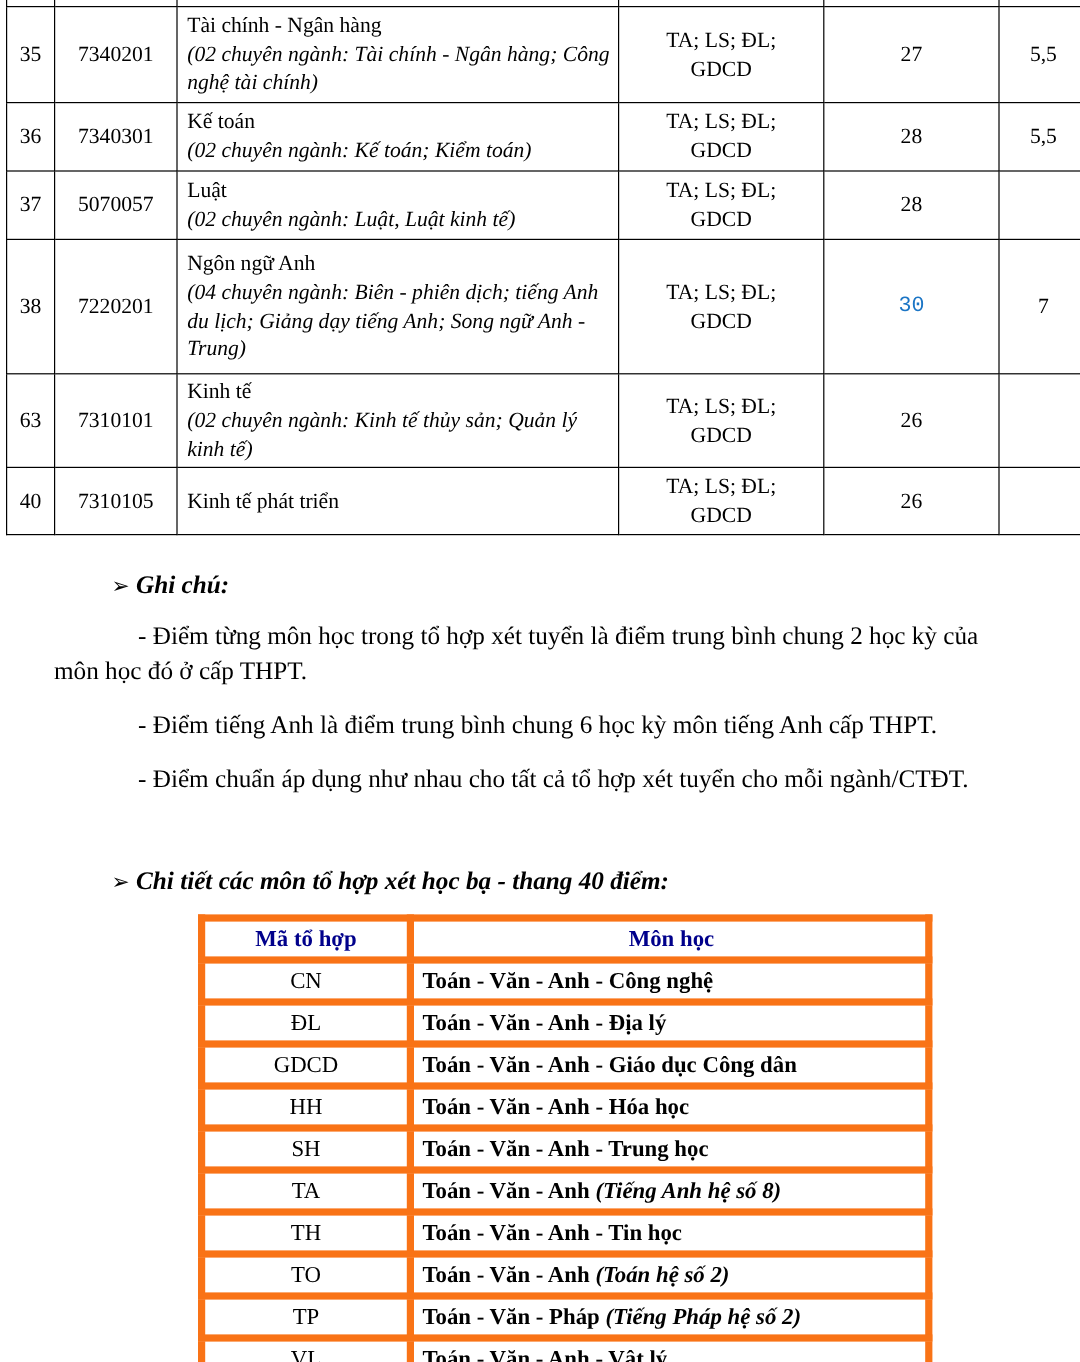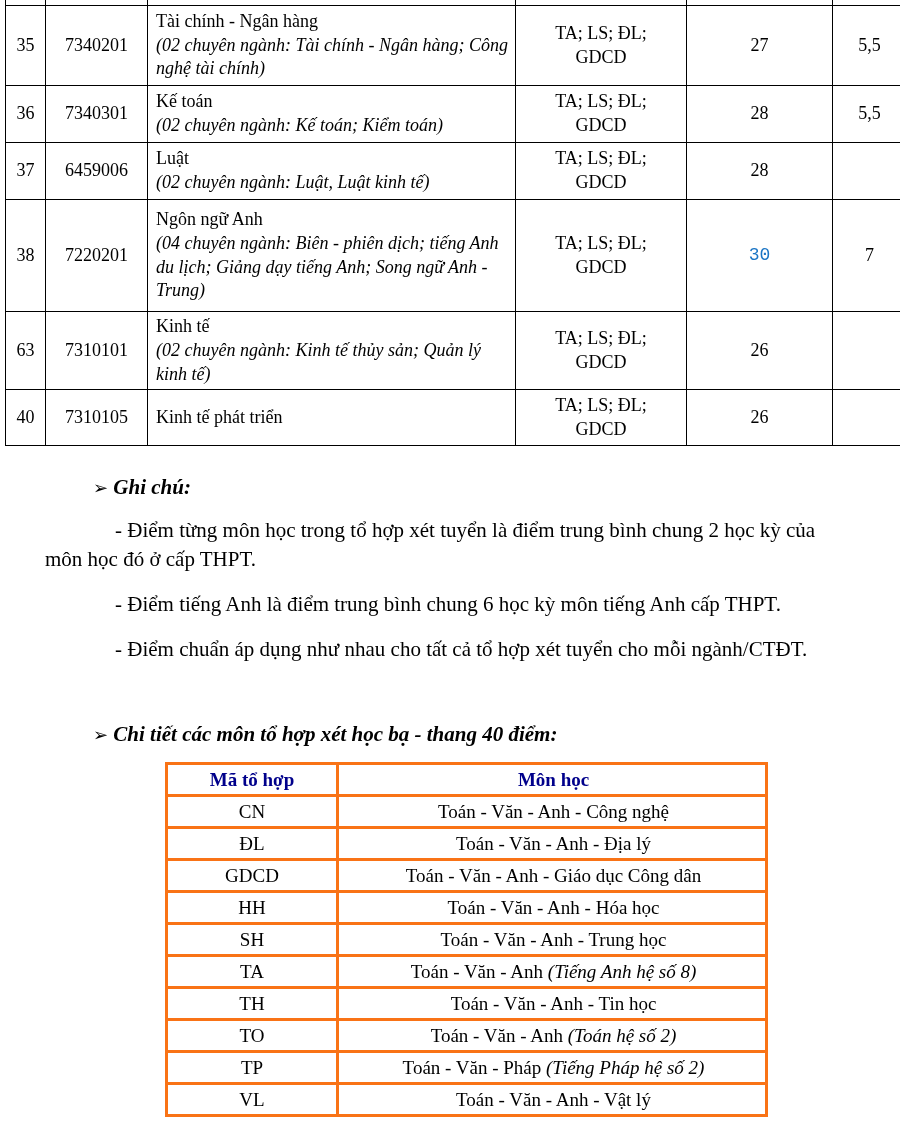--- a/index.html
+++ b/index.html
@@ -59,27 +59,27 @@
   }
 
   
   table.t2 {
     border-collapse:collapse;
     table-layout:fixed;
     margin:15px 0 0 165px;
     width:575px;
     font-size:19px;
   }
-  table.t2 td, table.t2 th { border:3px solid #f97316; height:29px; padding:0 4px; }
+  table.t2 td, table.t2 th { border:6px solid #f97316; height:29px; padding:0 4px; }
   table.t2 th {
     color:var(--table2-header-text,#00008B);
     font-weight:bold; text-align:center;
   }
   .t2-code { width:160px; text-align:center; }
-  .t2-subj { width:415px; text-align:center; padding-left:7px !important; }
+  .t2-subj { width:415px; text-align:left; padding-left:7px !important;font-weight:bold; }
   .t2-subj i { font-style:italic; }
 </style>
 </head>
 <body>
 
 <div class="page">
 
   <table class="t1">
     <tbody>
         <tr class="cut">
@@ -110,21 +110,21 @@
         <div class="mname">Kế toán</div>
         <div class="mdetail">(02 chuyên ngành: Kế toán; Kiểm toán)</div>
       </td>
       <td class="c-combo"><span class="combo">TA; LS; ĐL; GDCD</span></td>
       <td class="c-score">28</td>
       <td class="c-eng">5,5</td>
     </tr>
 
     <tr class="r37">
       <td class="c-no">37</td>
-      <td class="c-code">6459006</td>
+      <td class="c-code">5070057</td>
       <td class="c-name">
         <div class="mname">Luật</div>
         <div class="mdetail">(02 chuyên ngành: Luật, Luật kinh tế)</div>
       </td>
       <td class="c-combo"><span class="combo">TA; LS; ĐL; GDCD</span></td>
       <td class="c-score">28</td>
       <td class="c-eng"></td>
     </tr>
 
     <tr class="r38">

